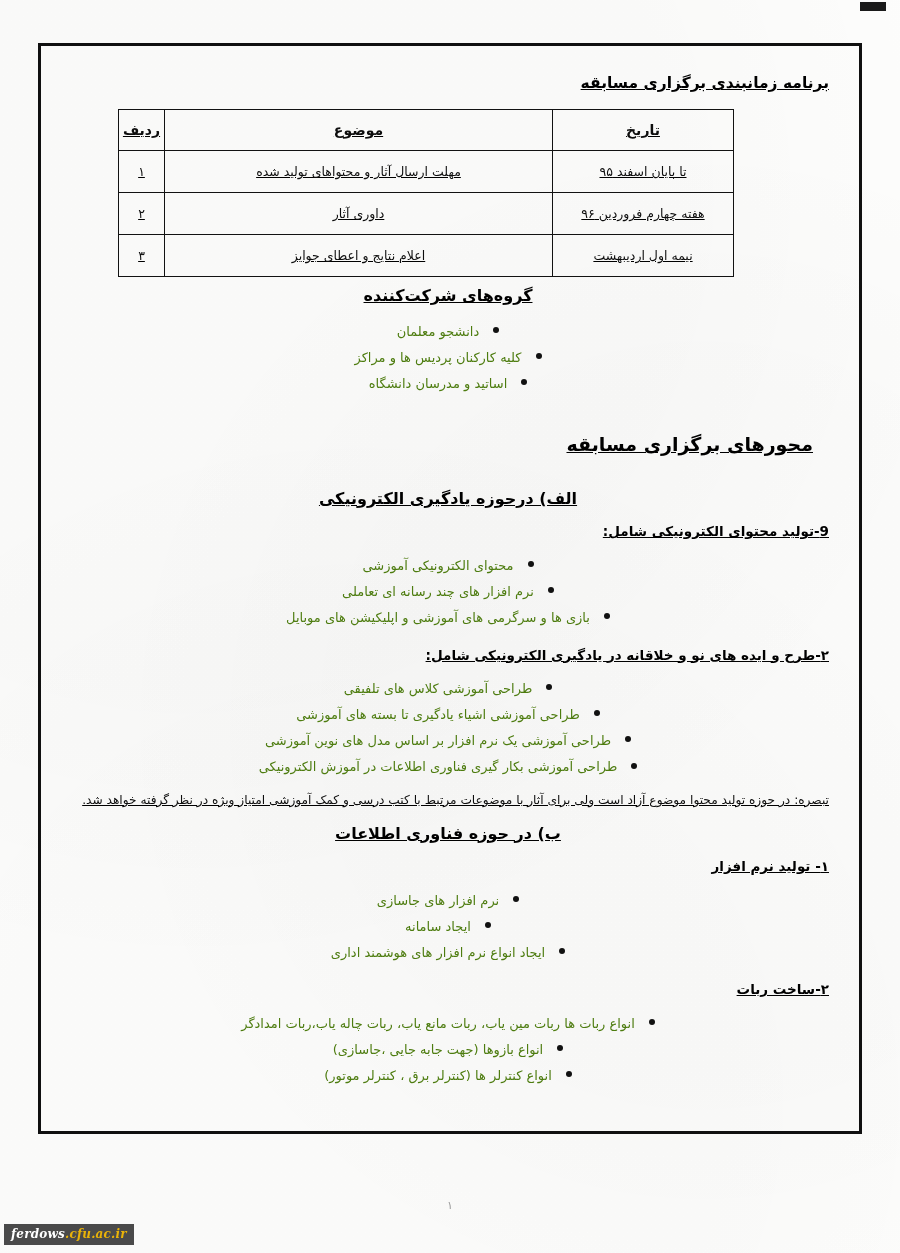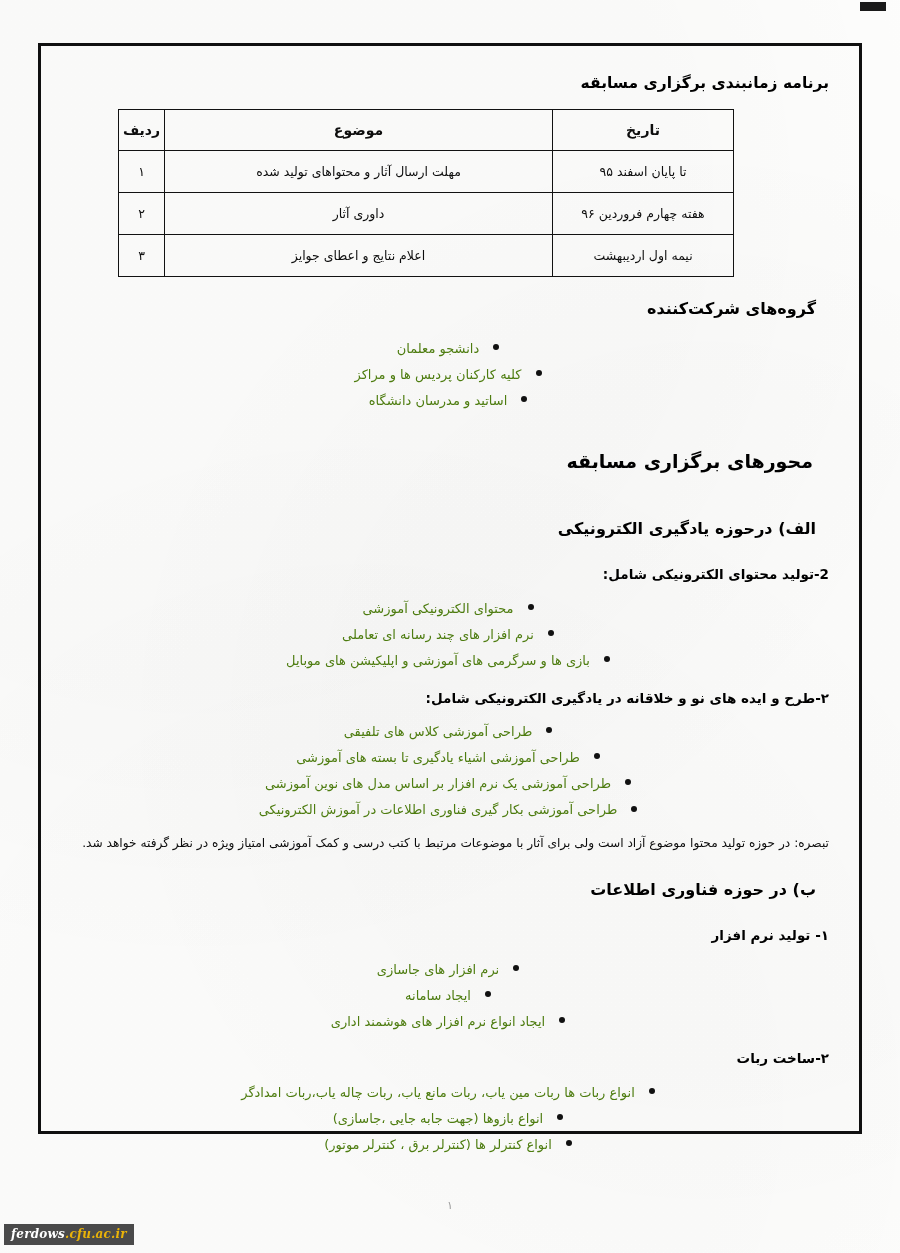--- a/index.html
+++ b/index.html
@@ -55,20 +55,21 @@
     background: transparent;
   }
   .doc-inner {
     position: absolute;
     top: 0;
     right: 0;
     left: 0;
     bottom: 0;
     padding: 14px 30px 26px 26px;
     box-sizing: border-box;
+    text-decoration: underline;
   }
 
   
   .h-main {
     font-weight: bold;
     font-size: 15.5px;
     text-align: right;
     letter-spacing: 0px;
     margin: 12px 0 0 0;
     line-height: 1.5;
@@ -76,22 +77,22 @@
   .h-section {
     font-weight: bold;
     font-size: 19px;
     text-align: right;
     margin: 16px;
     line-height: 1.55;
   }
   .h-sub {
     font-weight: bold;
     font-size: 16px;
-    text-align: right;
-    margin: 13px;
+    text-align: center;
+    margin: 0;
     line-height: 1.6;
   }
   .h-item {
     font-weight: bold;
     font-size: 13.5px;
     text-align: right;
     margin: 0;
     line-height: 1.6;
   }
 
@@ -266,21 +267,21 @@
         </li>
       </ul>
 
       <div class="sp-18"></div>
       <h2 class="h-section">محورهای برگزاری مسابقه</h2>
 
       <div class="sp-10"></div>
       <h3 class="h-sub">الف) درحوزه یادگیری الکترونیکی</h3>
 
       <div class="sp-10"></div>
-      <h4 class="h-item">2-تولید محتوای الکترونیکی شامل:</h4>
+      <h4 class="h-item">9-تولید محتوای الکترونیکی شامل:</h4>
 
       <ul class="b-list list-content">
         <li>
           <span class="bullet"></span><span class="txt">محتوای الکترونیکی آموزشی</span>
         </li>
         <li>
           <span class="bullet"></span><span class="txt">نرم افزار های چند رسانه ای تعاملی</span>
         </li>
         <li>
           <span class="bullet"></span><span class="txt">بازی ها و سرگرمی های آموزشی و اپلیکیشن های موبایل</span>

